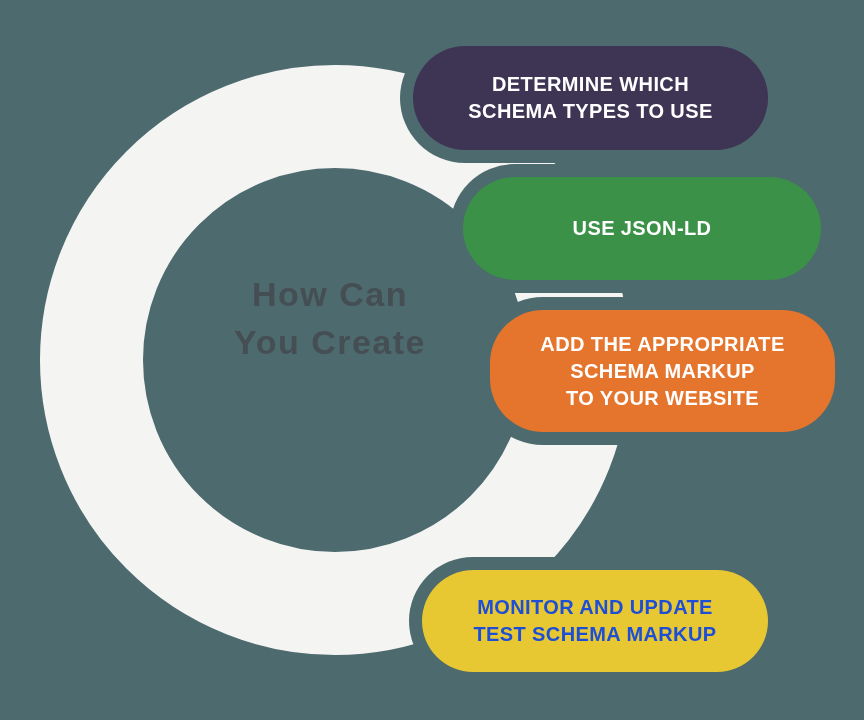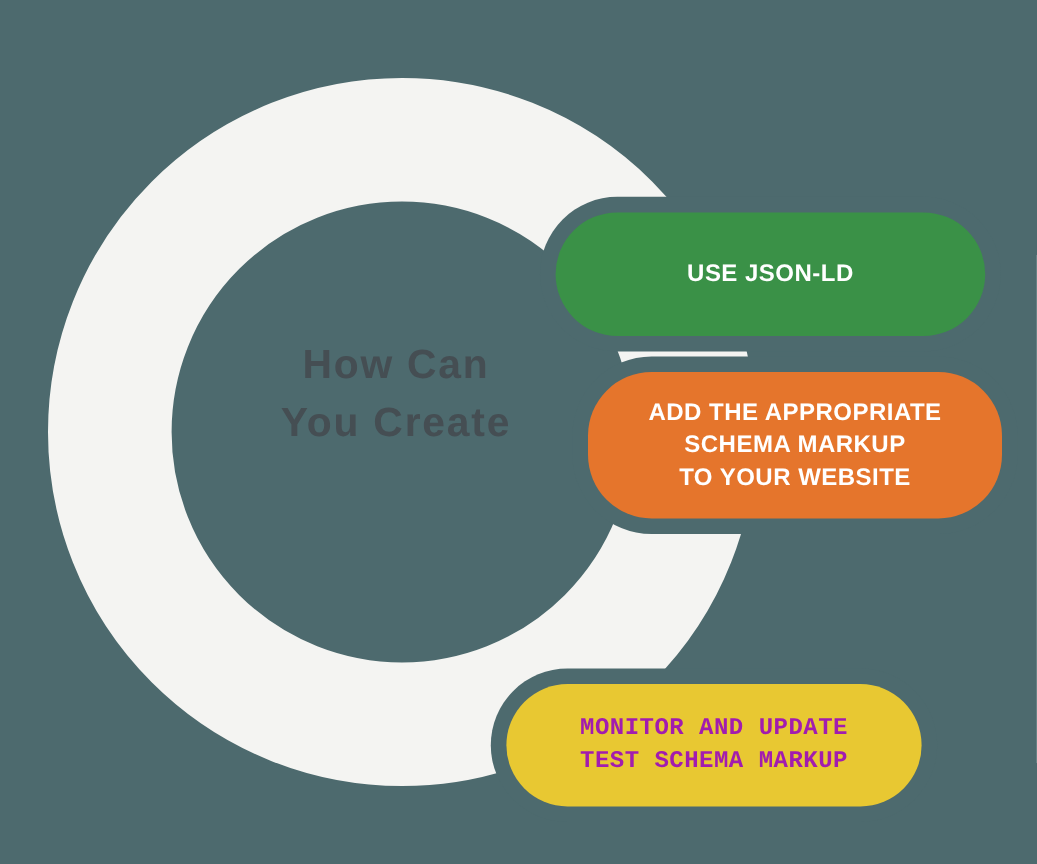--- a/index.html
+++ b/index.html
@@ -20,21 +20,21 @@
     top: 65px;
     width: 590px;
     height: 590px;
     border-radius: 50%;
     border-style: solid;
     border-width: 103px;
   }
   .title {
     position: absolute;
     left: 165px;
-    top: 280px;
+    top: 270px;
     width: 330px;
     text-align: center;
     font-weight: bold;
     font-size: 34px;
     line-height: 48px;
     letter-spacing: 1.5px;
     z-index: 3;
   }
   .pill {
     position: absolute;
@@ -62,30 +62,34 @@
 
 <div class="canvas" style="background-color: rgb(77, 106, 110);">
 
   <div class="ring" style="border-color: rgb(244, 244, 242);"></div>
 
   <div class="title" style="color: rgb(69, 78, 83);">
     <div>How Can</div>
     <div>You Create</div>
   </div>
 
+  <div class="pill pill-1" style="background-color: rgb(62, 52, 84); color: rgb(255, 255, 255); box-shadow: rgb(77, 106, 110) 0px 0px 0px 13px;">
+    <div>DETERMINE WHICH</div>
+    <div>SCHEMA TYPES TO USE</div>
+  </div>
 
   <div class="pill pill-2" style="background-color: rgb(58, 145, 71); color: rgb(255, 255, 255); box-shadow: rgb(77, 106, 110) 0px 0px 0px 13px; justify-content: center;">
     <div>USE JSON-LD</div>
   </div>
 
   <div class="pill pill-3" style="background-color: rgb(229, 117, 44); color: rgb(255, 255, 255); box-shadow: rgb(77, 106, 110) 0px 0px 0px 13px;">
     <div>ADD THE APPROPRIATE</div>
     <div>SCHEMA MARKUP</div>
     <div>TO YOUR WEBSITE</div>
   </div>
 
 
-  <div class="pill pill-5" style="background-color: rgb(232, 200, 50); color: #a21caf; box-shadow: rgb(77, 106, 110) 0px 0px 0px 13px; font-family: Liberation Mono, monospace;">
+  <div class="pill pill-5" style="background-color: rgb(232, 200, 50); color: #1d4ed8; box-shadow: rgb(77, 106, 110) 0px 0px 0px 13px;">
     <div>MONITOR AND UPDATE</div>
     <div>TEST SCHEMA MARKUP</div>
   </div>
 
 </div>
 
 </body></html>

